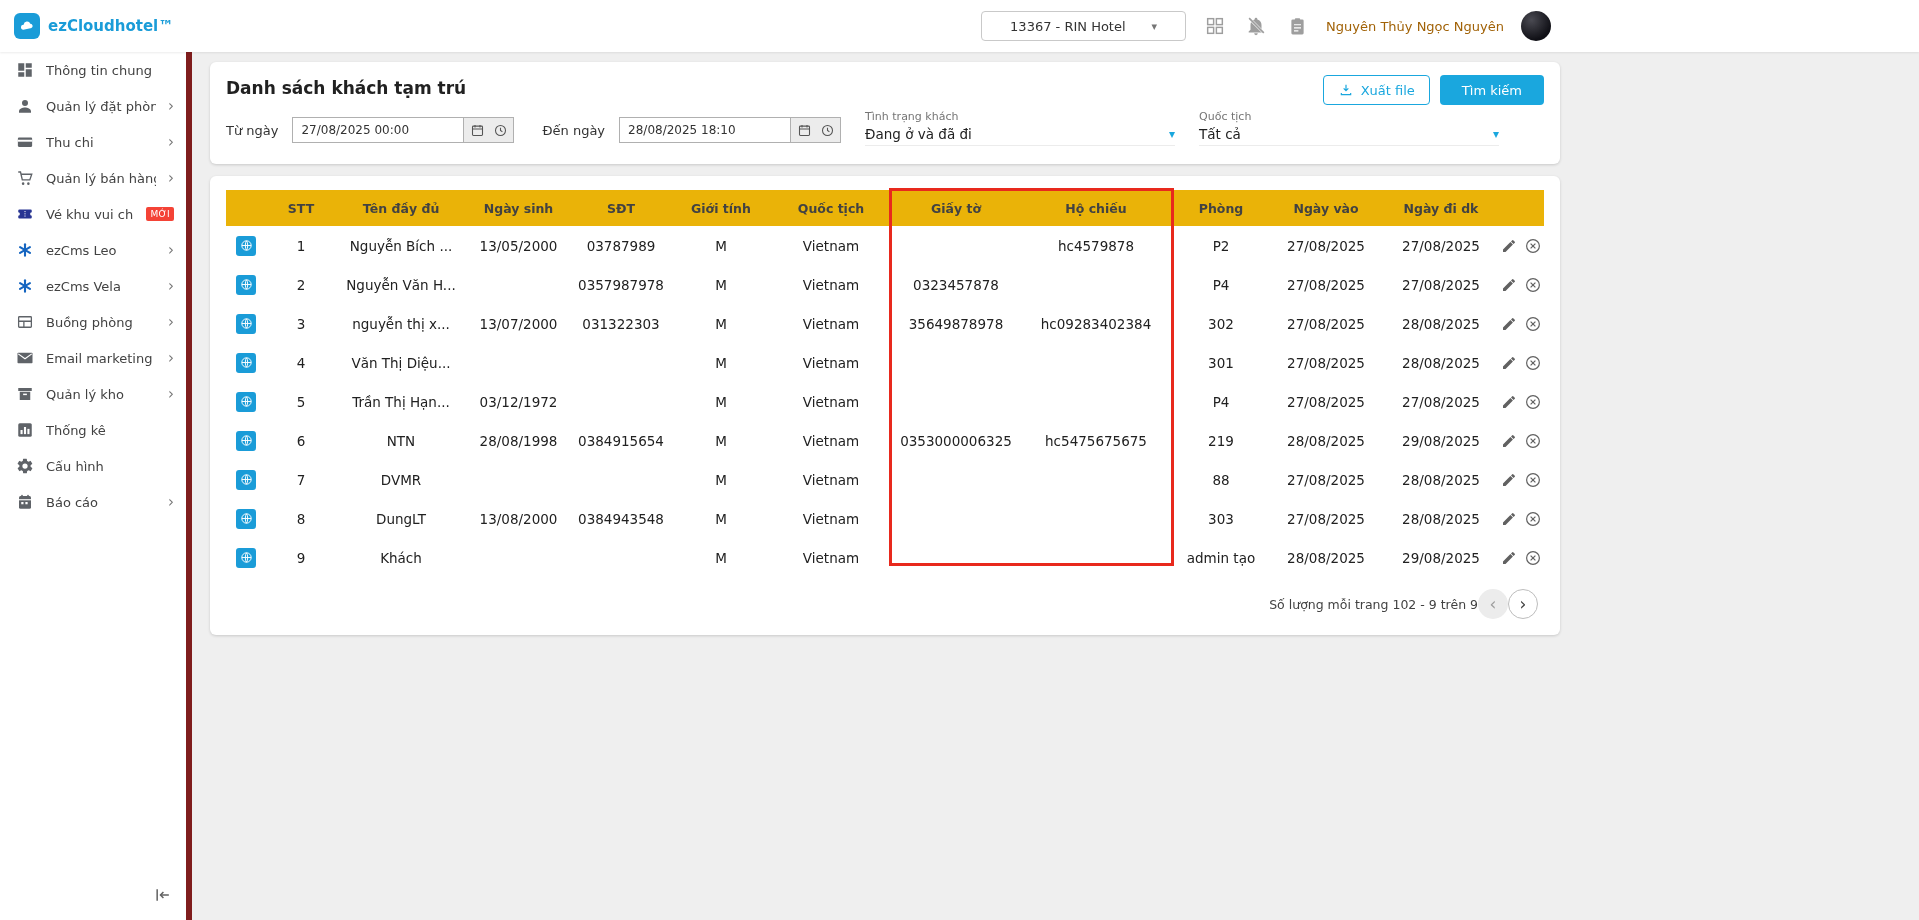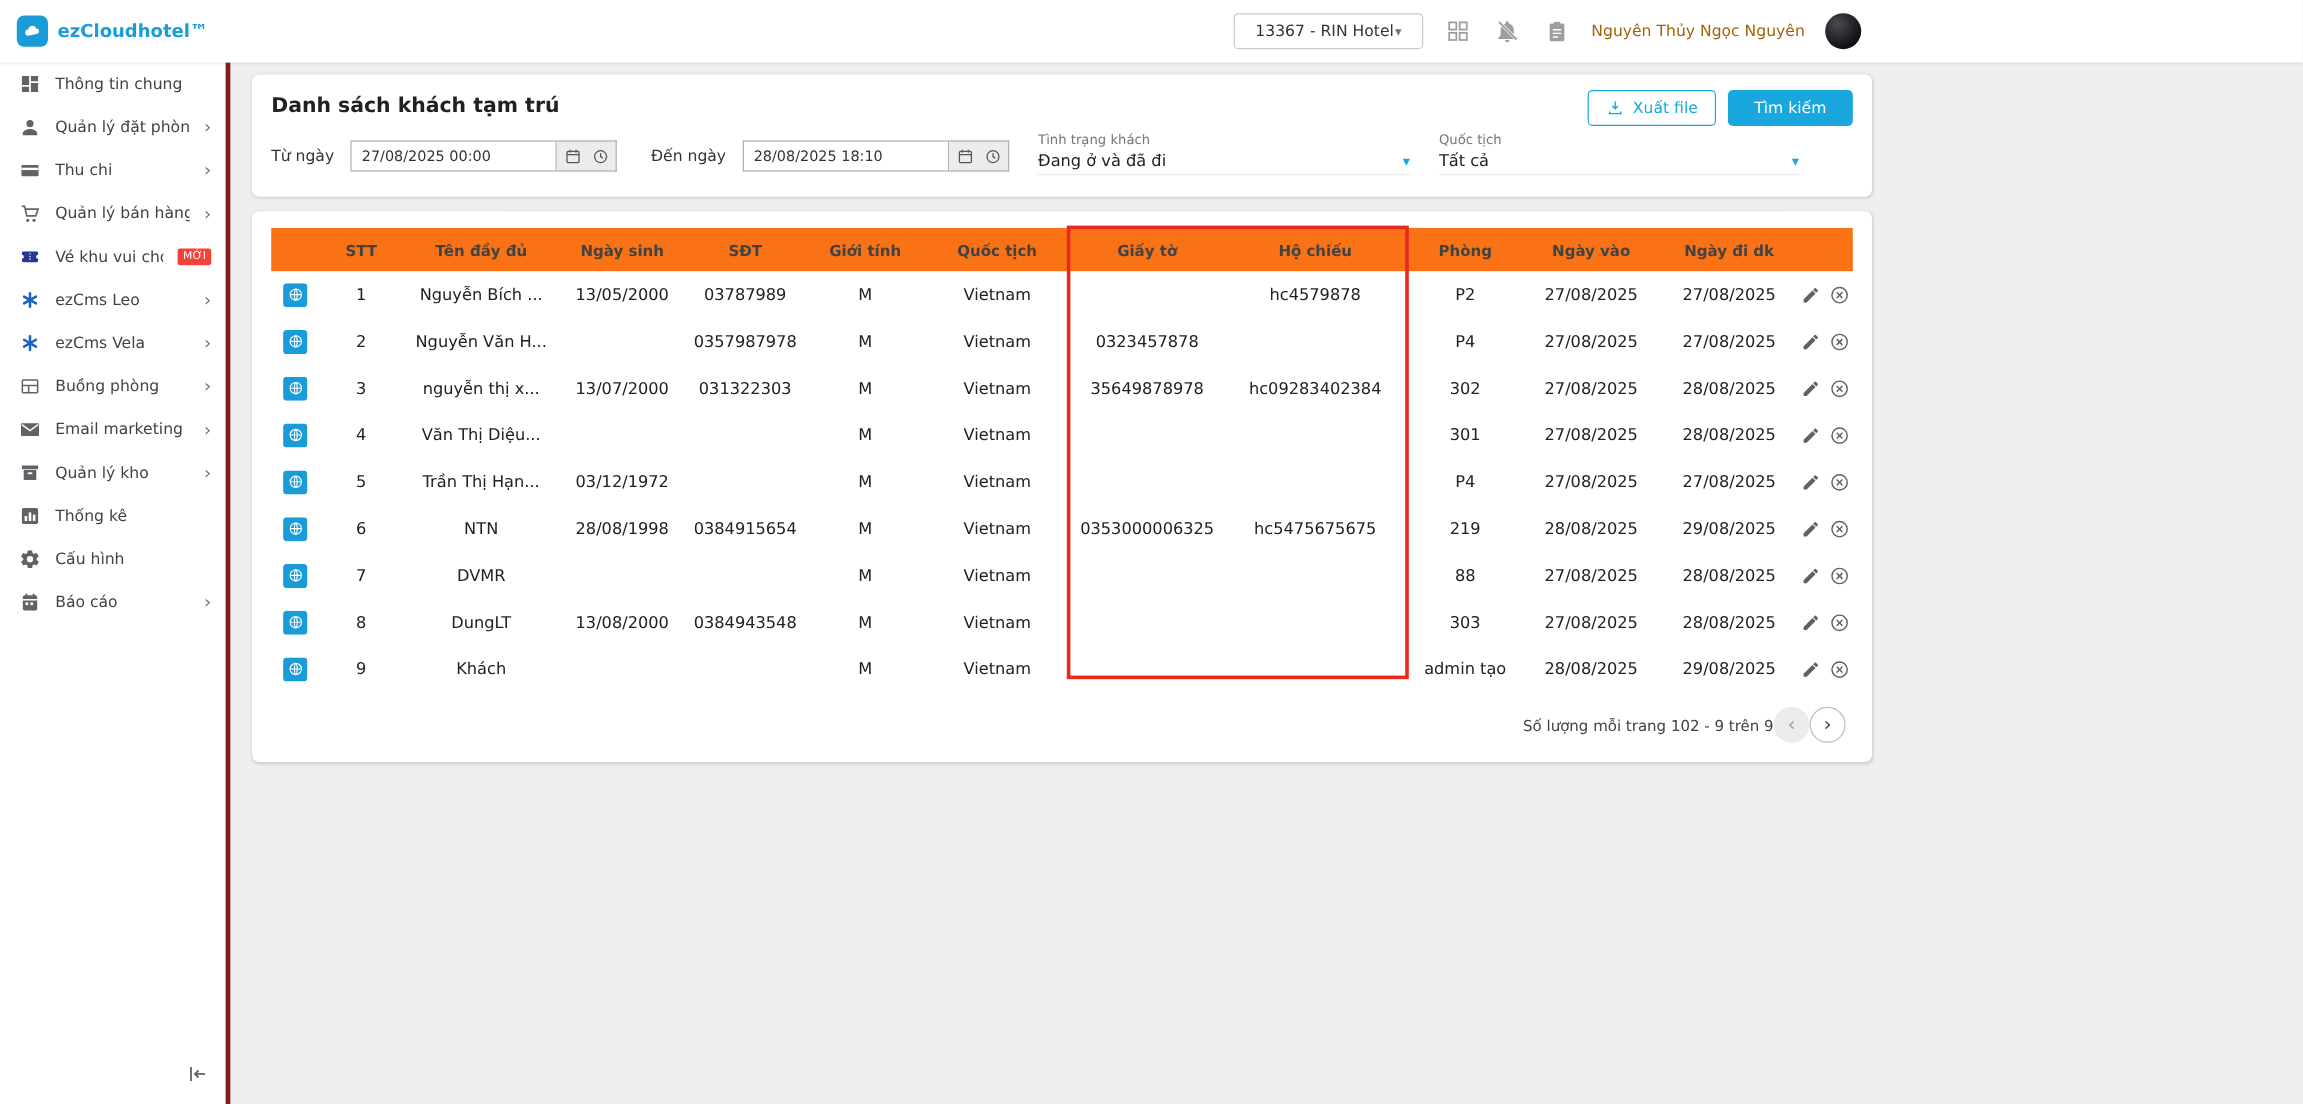--- a/index.html
+++ b/index.html
@@ -14,30 +14,30 @@
     display:flex; align-items:center; justify-content:center; flex:0 0 auto; }
   .logo-text { color:#1a9cd8; font-weight:bold; font-size:15px; white-space:nowrap; }
   .search-wrap { position:relative; margin-left:10px; width:545px; }
   .search-wrap input { width:100%; height:32px; border:1px solid #c9c9c9; border-radius:18px;
     padding:0 42px 0 16px; font-size:13px; color:#333; outline:none;
     font-family:inherit; background:#fff; }
   .search-wrap input::placeholder { color:#9e9e9e; }
   .search-icon { position:absolute; right:13px; top:6px; }
   .topbar-right { margin-left:auto; margin-right:368px; display:flex; align-items:center; gap:17px; }
   .hotel-select { border:1px solid #c9c9c9; border-radius:4px; height:30px; display:flex;
-    align-items:center; gap:1px; padding:0 17px; font-size:13px; color:#333; cursor:pointer; }
+    align-items:center; gap:26px; padding:0 28px; font-size:13px; color:#333; cursor:pointer; }
   .hotel-caret { color:#757575; font-size:11px; }
   .top-icon { width:24px; height:24px; display:flex; align-items:center; justify-content:center; cursor:pointer; }
   .user-name { font-size:13px; color:#a16207; white-space:nowrap; }
   .avatar { width:30px; height:30px; border-radius:50%;
     background:radial-gradient(circle at 35% 30%, #4a4a52, #101016 70%); cursor:pointer; }
 
   
   .sidebar { position:fixed; top:52px; left:0; bottom:0; width:192px; background:#fff;
-    border-right:4px solid #7f1d1d; z-index:10; }
+    border-right:6px solid #7f1d1d; z-index:10; }
   .side-item { height:36px; display:flex; align-items:center; gap:12px;
     padding:0 12px 0 16px; font-size:13px; color:#424242; cursor:pointer; }
   .side-ic { width:18px; height:18px; flex:0 0 auto; display:flex; align-items:center; justify-content:center; }
   .side-lbl { flex:1; white-space:nowrap; overflow:hidden; }
   .side-chev { color:#757575; font-size:15px; line-height:1; }
   .badge-new { background:#f44336; color:#fff; font-size:9px; font-weight:normal;
     padding:2px 4px; border-radius:2px; letter-spacing:.3px; }
   .collapse-btn { position:absolute; bottom:12px; right:10px; width:26px; height:26px;
     display:flex; align-items:center; justify-content:center; cursor:pointer; }
 
@@ -64,21 +64,21 @@
   .gap28 { width:28px; } .gap24 { width:24px; }
   .select-box { width:310px; display:flex; flex-direction:column; cursor:pointer; margin-top:-4px; }
   .select-box .s-label { font-size:11px; color:#757575; margin-bottom:3px; }
   .s-row { display:flex; align-items:center; border-bottom:1px solid #ececec; padding-bottom:3px; }
   .s-value { font-size:13.5px; color:#212121; flex:1; }
   .s-caret { color:#1aa7de; font-size:12px; }
 
   
   .table-card { margin-top:12px; padding:14px 16px 8px; }
   .table-wrap { position:relative; }
-  .thead { display:flex; height:36px; background:#f97316; align-items:center; }
+  .thead { display:flex; height:36px; background:#eab308; align-items:center; }
   .th { font-size:12.5px; font-weight:bold; color:#424242; text-align:center; }
   .trow { display:flex; height:39px; align-items:center; }
   .td { font-size:13.5px; color:#212121; text-align:center; overflow:hidden; white-space:nowrap; }
   .c0{width:40px;display:flex;justify-content:center;align-items:center;}
   .c1{width:70px;} .c2{width:130px;} .c3{width:105px;} .c4{width:100px;}
   .c5{width:100px;} .c6{width:120px;} .c7{width:130px;} .c8{width:150px;}
   .c9{width:100px;} .c10{width:110px;} .c11{width:120px;}
   .c12{flex:1;display:flex;justify-content:flex-end;gap:7px;padding-right:2px;align-items:center;}
   .doc-sq { width:20px; height:20px; border-radius:3px; background:#1a9cd8;
     display:flex; align-items:center; justify-content:center; cursor:pointer; }

